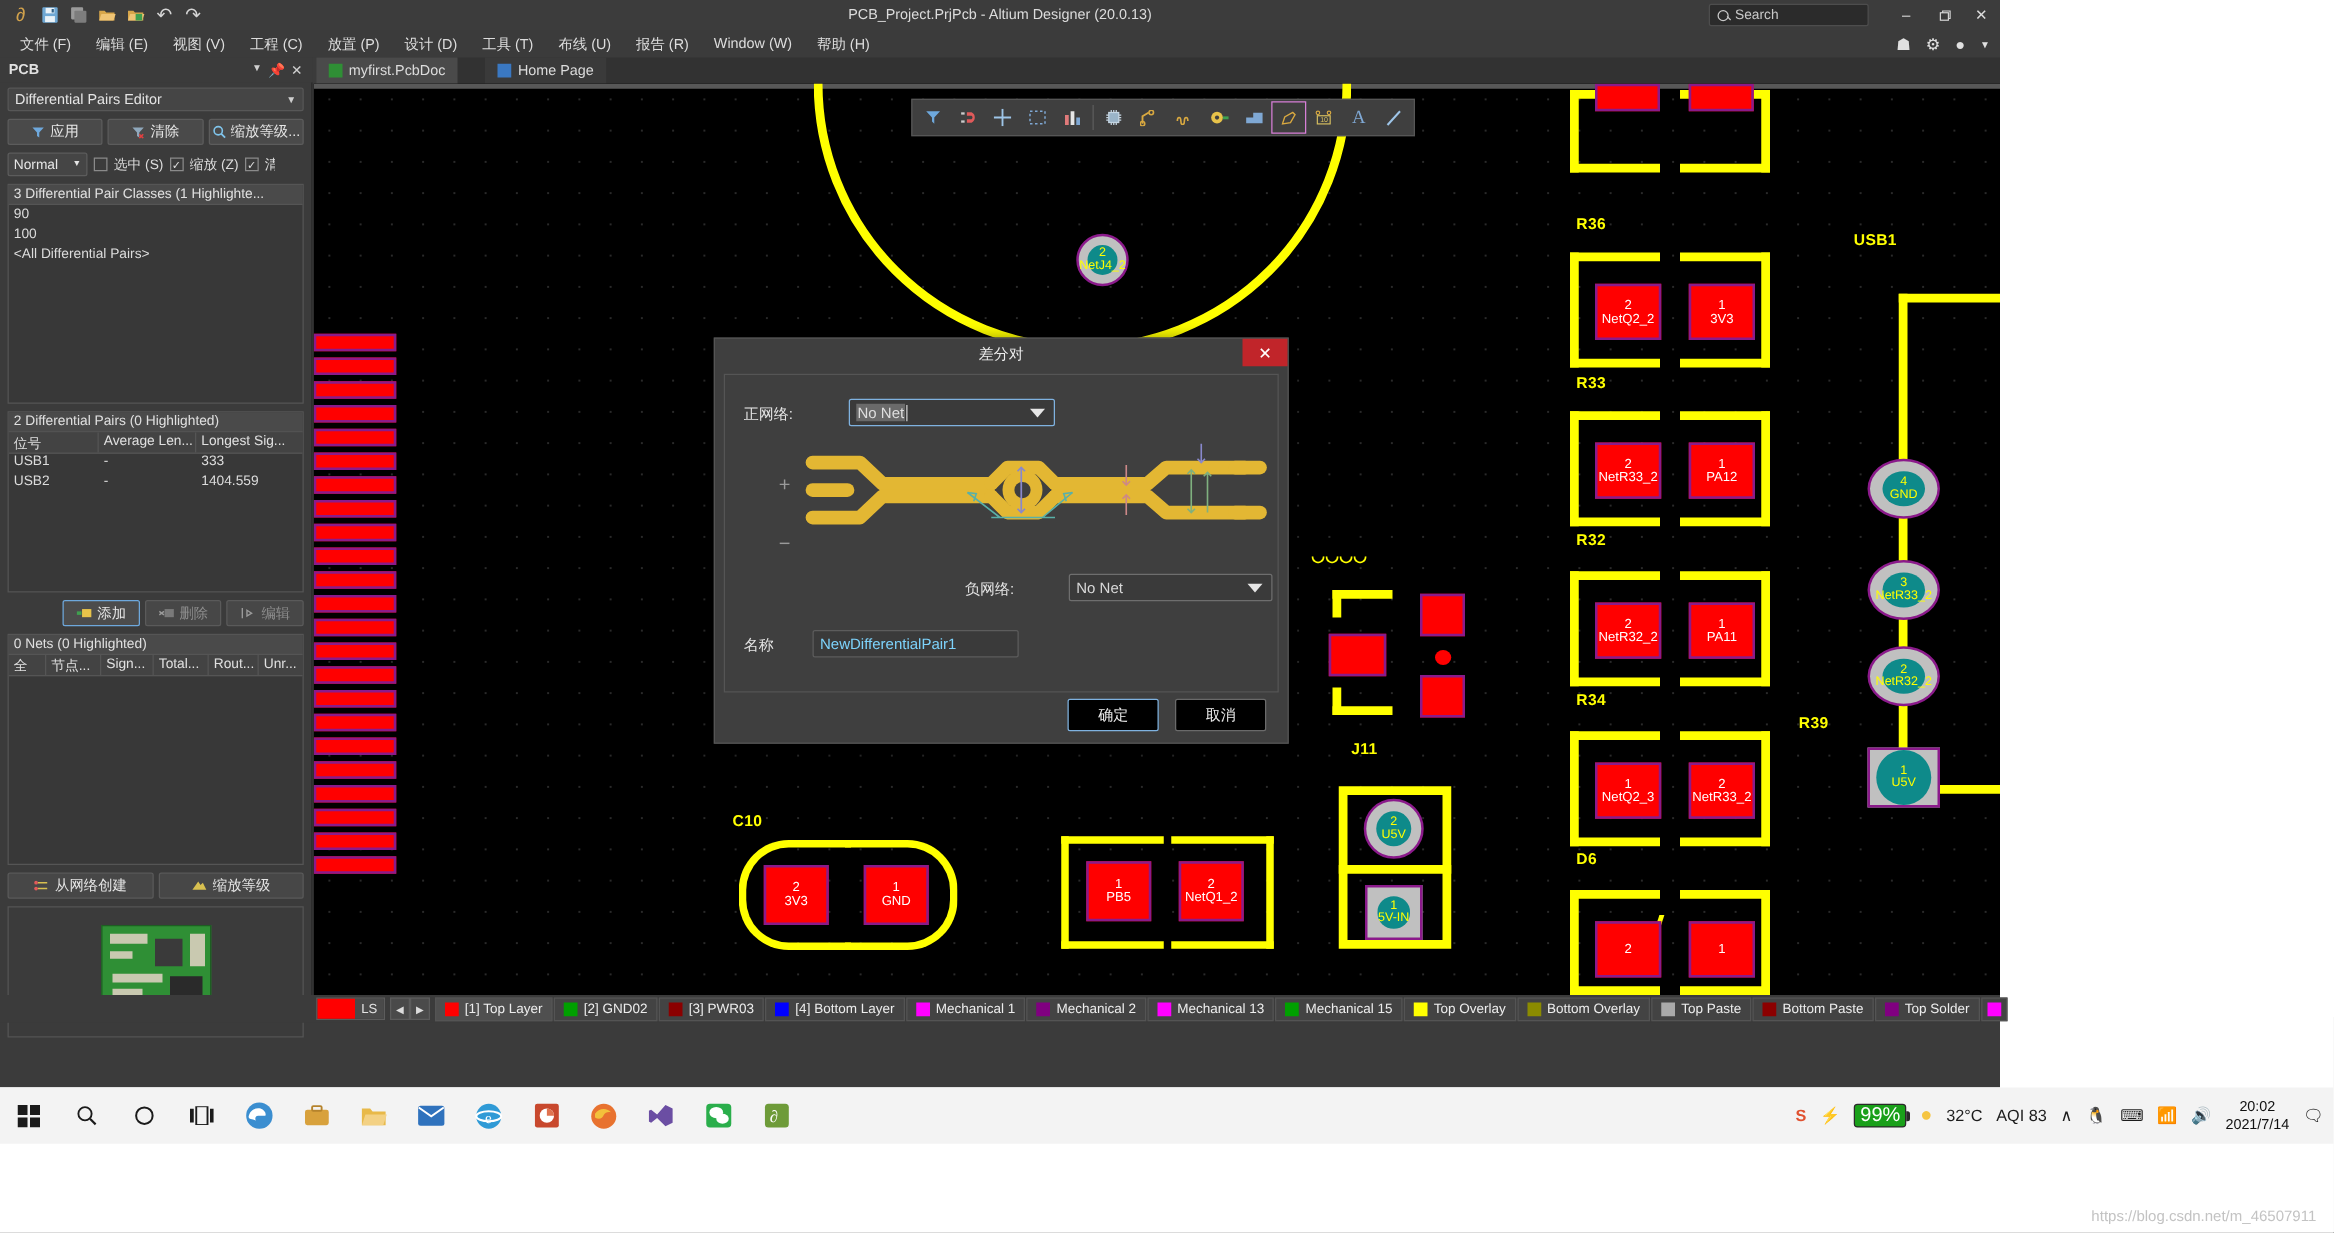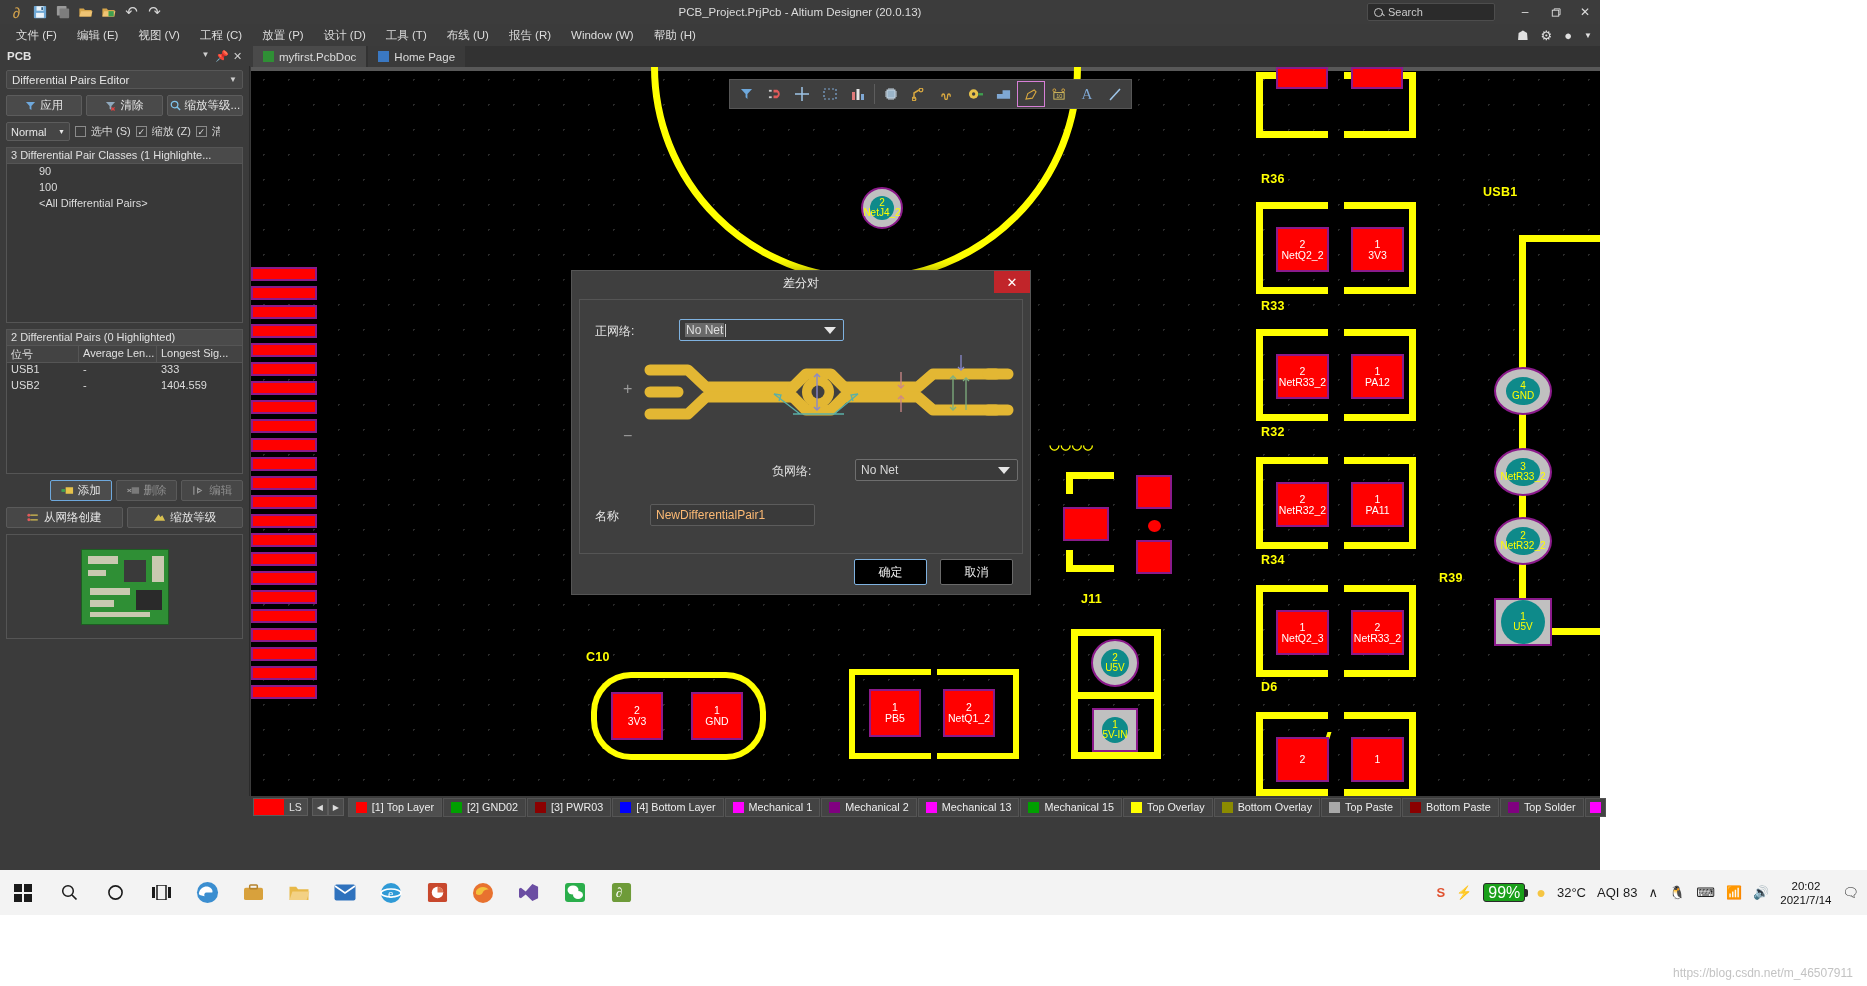--- a/index.html
+++ b/index.html
@@ -40,21 +40,21 @@
 
   
   .panelhdr { position:absolute; left:0; top:46px; width:250px; height:20px;
               background:#3b3b3b; display:flex; align-items:center; }
   .panelhdr .lbl { font-size:11.5px; color:#e2e2e2; font-weight:bold; padding-left:7px; }
   .panelhdr .hb { margin-left:auto; display:flex; gap:3px; padding-right:6px; }
   .panelhdr .hb span { color:#cfcfcf; font-size:11px; width:13px; text-align:center; }
 
   
   .doctabs { position:absolute; left:253px; top:46px; width:1347px; height:21px;
-             background:#323232; display:flex; align-items:flex-end; }
+             background:#323232; display:flex; align-items:flex-end;gap:20px; }
   .dtab { height:21px; display:flex; align-items:center; gap:5px; padding:0 10px;
           font-size:11.5px; color:#dcdcdc; background:#4a4a4a; margin-right:2px; }
   .dtab.inactive { background:#3a3a3a; }
   .dtab .sq { width:11px; height:11px; flex:none; }
 
   
   .lpanel { position:absolute; left:0; top:66px; width:250px; height:730px; background:#3b3b3b;
             border-right:1px solid #2a2a2a; }
   .combo { margin:4px 6px 0 6px; height:19px; background:#454545; border:1px solid #575757;
            border-radius:2px; display:flex; align-items:center; padding:0 5px;
@@ -69,21 +69,21 @@
           font-size:11px; color:#e6e6e6; display:flex; align-items:center; padding-left:4px;
           position:relative; }
   .msel .arr { position:absolute; right:4px; font-size:7px; }
   .chk { width:11px; height:11px; border:1px solid #8a8a8a; background:#3b3b3b; flex:none;
          display:flex; align-items:center; justify-content:center; font-size:9px; color:#dcdcdc; }
   .optrow label { font-size:11px; color:#dcdcdc; white-space:nowrap; }
 
   .listbox { margin:6px 6px 0 6px; background:#383838; border:1px solid #555; }
   .lb-hdr { height:16px; background:#4a4a4a; font-size:11px; color:#e0e0e0;
             padding:1px 4px; border-bottom:1px solid #555; white-space:nowrap; overflow:hidden; }
-  .lb-row { height:16px; font-size:11px; color:#dcdcdc; padding:1px 4px;margin-left:28px; }
+  .lb-row { height:16px; font-size:11px; color:#dcdcdc; padding:1px 4px; }
   .lb-body1 { height:110px; }
 
   .grid2 { margin:6px 6px 0 6px; border:1px solid #555; background:#383838; }
   .g-title { height:16px; background:#4a4a4a; font-size:11px; color:#e0e0e0; padding:1px 4px;
              border-bottom:1px solid #555; }
   .g-cols { display:flex; height:17px; background:#434343; border-bottom:1px solid #555; }
   .g-cols div { font-size:11px; color:#e0e0e0; padding:1px 4px; border-right:1px solid #555;
                 overflow:hidden; white-space:nowrap; }
   .g-row { display:flex; height:16px; }
   .g-row div { font-size:11px; color:#dcdcdc; padding:0px 4px; overflow:hidden; white-space:nowrap; }
@@ -184,21 +184,21 @@
          border-radius:2px; display:flex; align-items:center; padding-left:5px;
          font-size:12px; color:#d8d8d8; }
   .ddl.focus { border:1px solid #7fb2e0; }
   .ddl .selhl { background:#6a6a6a; color:#dfdfdf; padding:0 1px; }
   .ddl .caret { width:1px; height:13px; background:#cfcfcf; margin-left:1px; }
   .ddl .tri { position:absolute; right:7px; width:0; height:0;
               border-left:6px solid transparent; border-right:6px solid transparent;
               border-top:7px solid #e6e6e6; }
   .txtin { position:absolute; height:22px; background:#3a3a3a; border:1px solid #5c5c5c;
            border-radius:2px; display:flex; align-items:center; padding-left:5px;
-           font-size:12px; color:#fdba74; }
+           font-size:12px; color:#7dd3fc; }
   .dbtn { position:absolute; bottom:9px; width:73px; height:26px; border-radius:2px;
           display:flex; align-items:center; justify-content:center; font-size:12px;
           color:#ededed; background:#000000; border:1px solid #6a6a6a; }
   .dbtn.ok { border:1px solid #7fb2e0; right:103px; }
   .dbtn.cancel { right:17px; }
   .diffsvg { position:absolute; left:8px; top:52px; width:430px; height:105px; }
   .pm { position:absolute; color:#9a9a9a; font-size:16px; }
 
   
   .desktop-fill { position:absolute; left:0; top:870px; width:1867px; height:116px; background:#ffffff; }
@@ -400,20 +400,32 @@
           <span>删除</span>
         </div>
         <div class="abtn dis">
           <svg width="13" height="11" viewBox="0 0 14 11">
               <path d="M2 1v9M6 3l4 2.5-4 2.5z" stroke="#9a9a9a" fill="none" stroke-width="1.2"></path>
             </svg>
           <span>编辑</span>
         </div>
       </div>
 
+      <div class="netsbox">
+        <div class="g-title">0 Nets (0 Highlighted)</div>
+        <div class="g-cols">
+          <div style="width:30px;">全</div>
+          <div style="width:44px;">节点...</div>
+          <div style="width:42px;">Sign...</div>
+          <div style="width:44px;">Total...</div>
+          <div style="width:40px;">Rout...</div>
+          <div style="width:34px;border-right:none;">Unr...</div>
+        </div>
+        <div class="n-fill"></div>
+      </div>
 
       <div class="botbtns">
         <div class="abtn">
           <svg width="13" height="11" viewBox="0 0 14 11">
               <circle cx="2" cy="3" r="1.6" fill="#e05a5a"></circle>
               <circle cx="2" cy="8" r="1.6" fill="#e05a5a"></circle>
               <path d="M3.6 3h8M3.6 8h8" stroke="#d8c050" stroke-width="1.2"></path>
             </svg>
           <span>从网络创建</span>
         </div>

